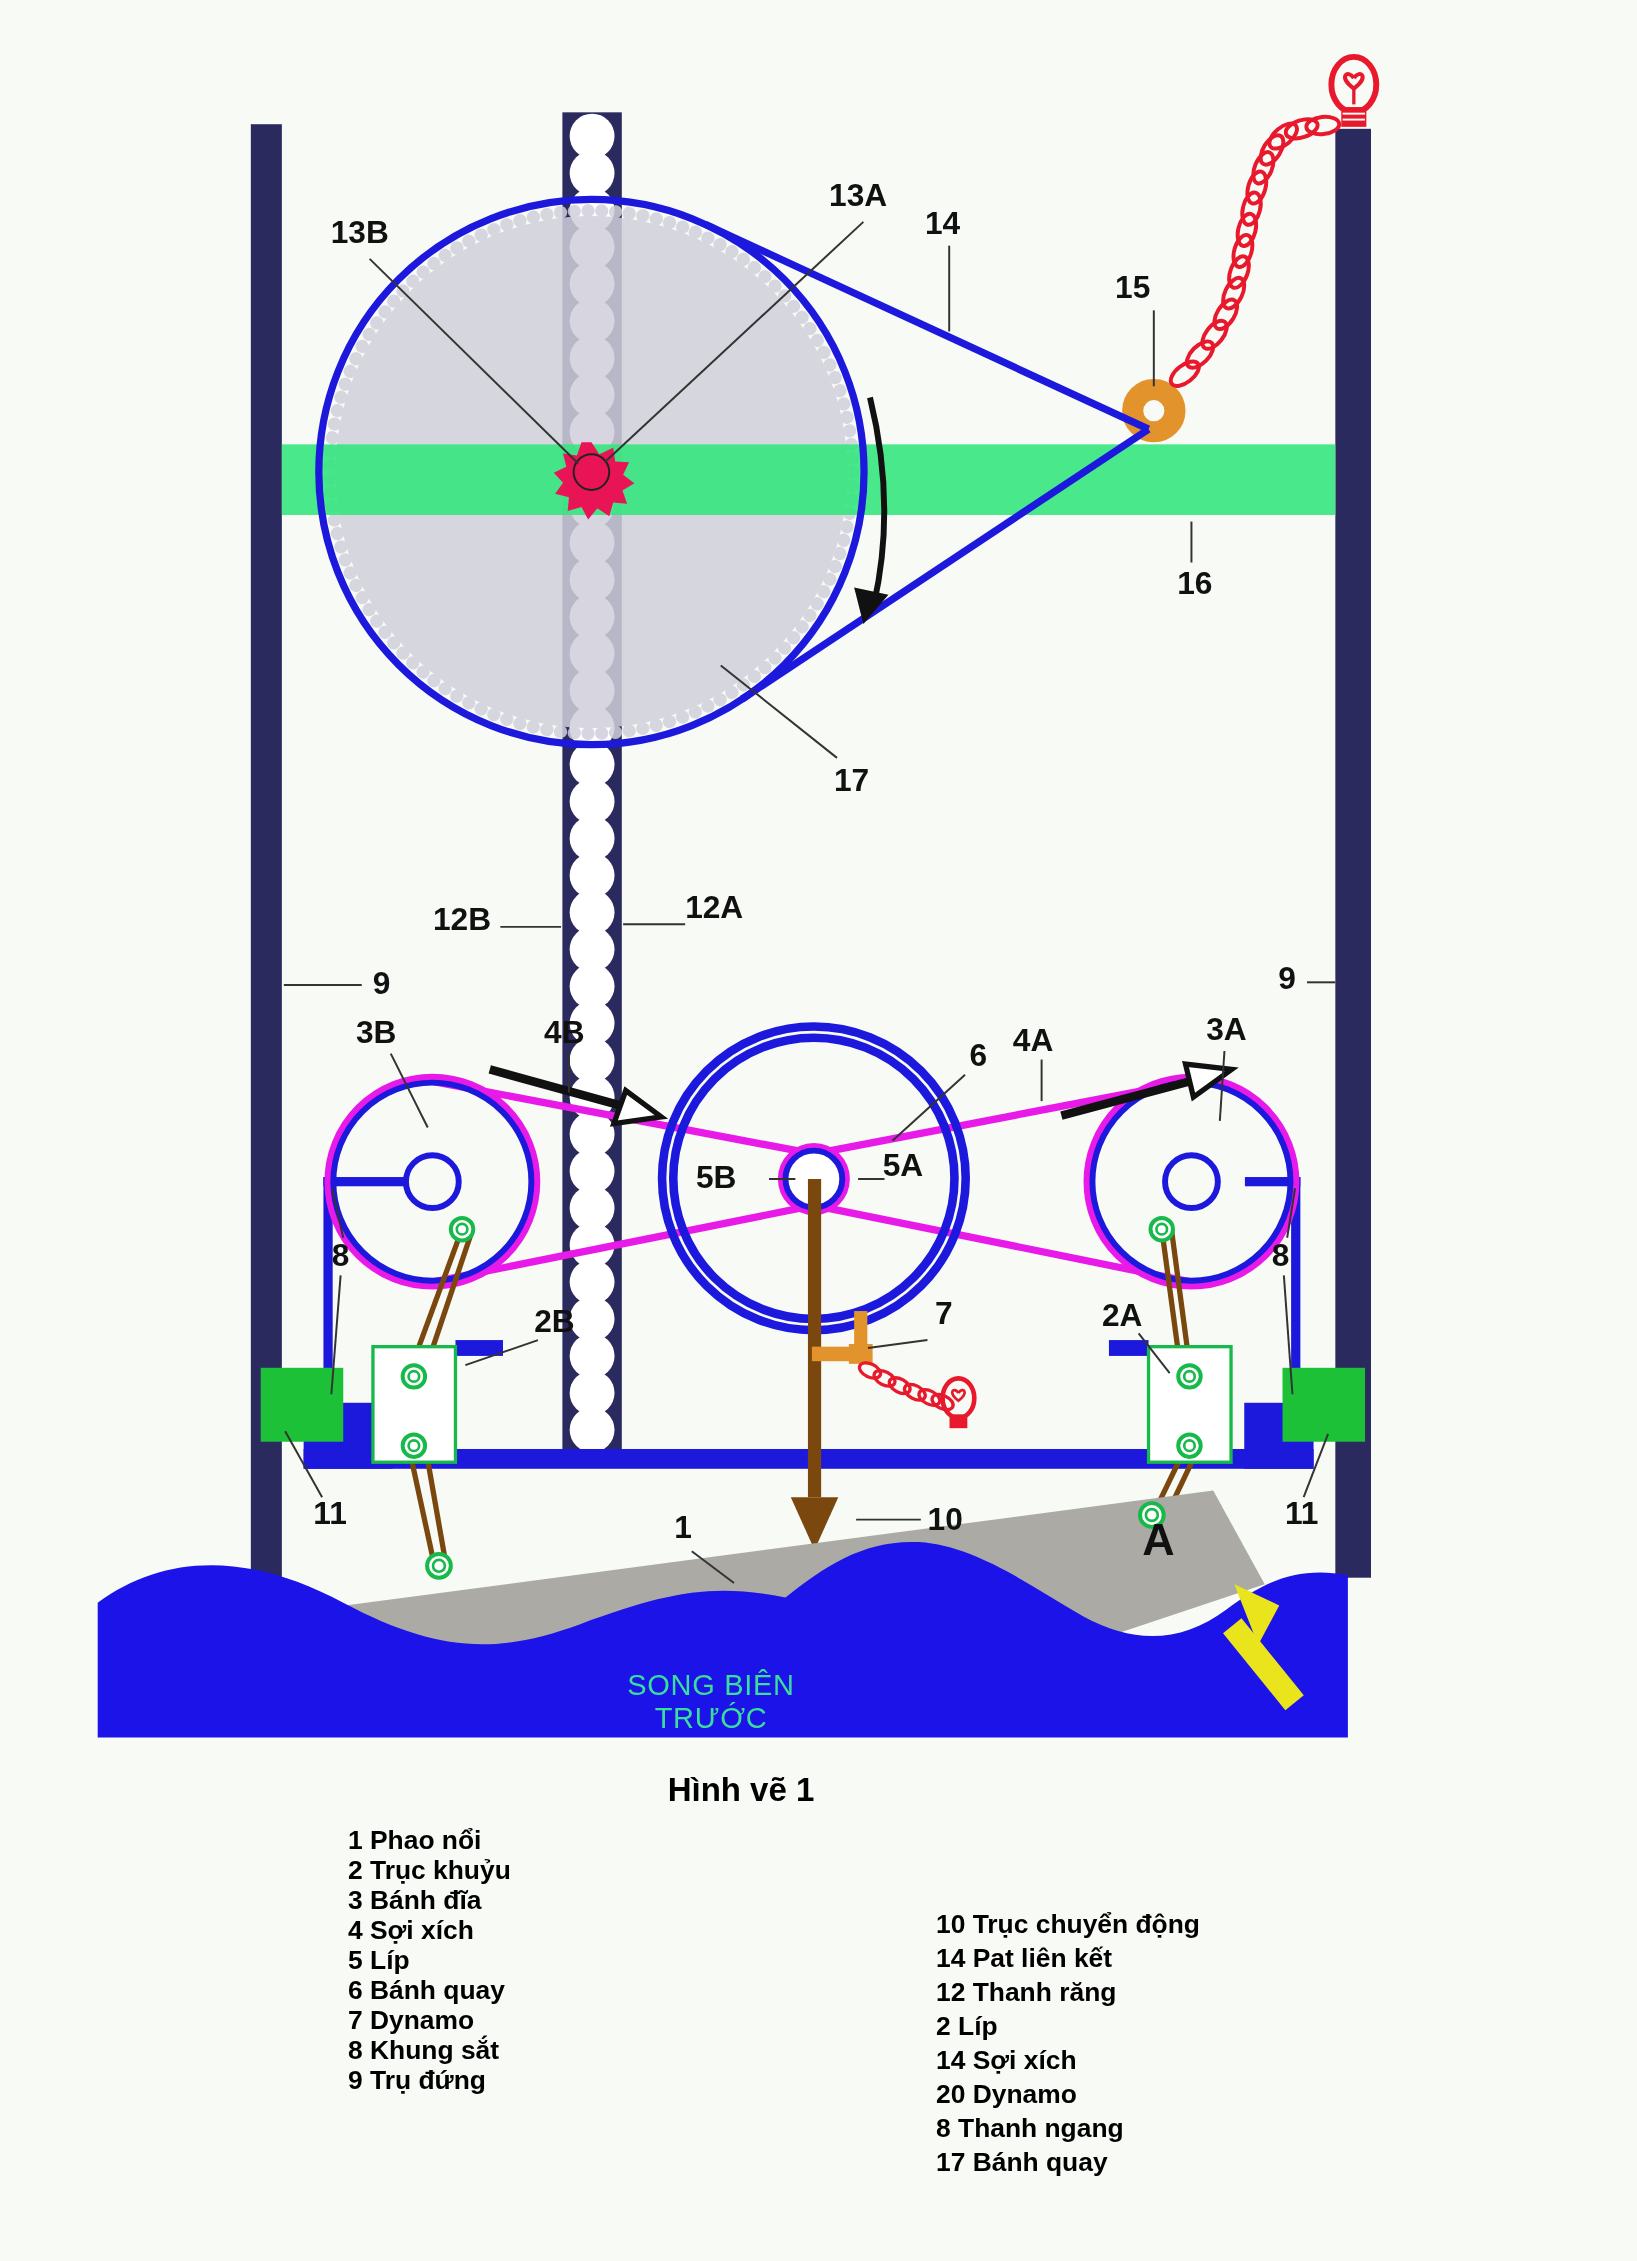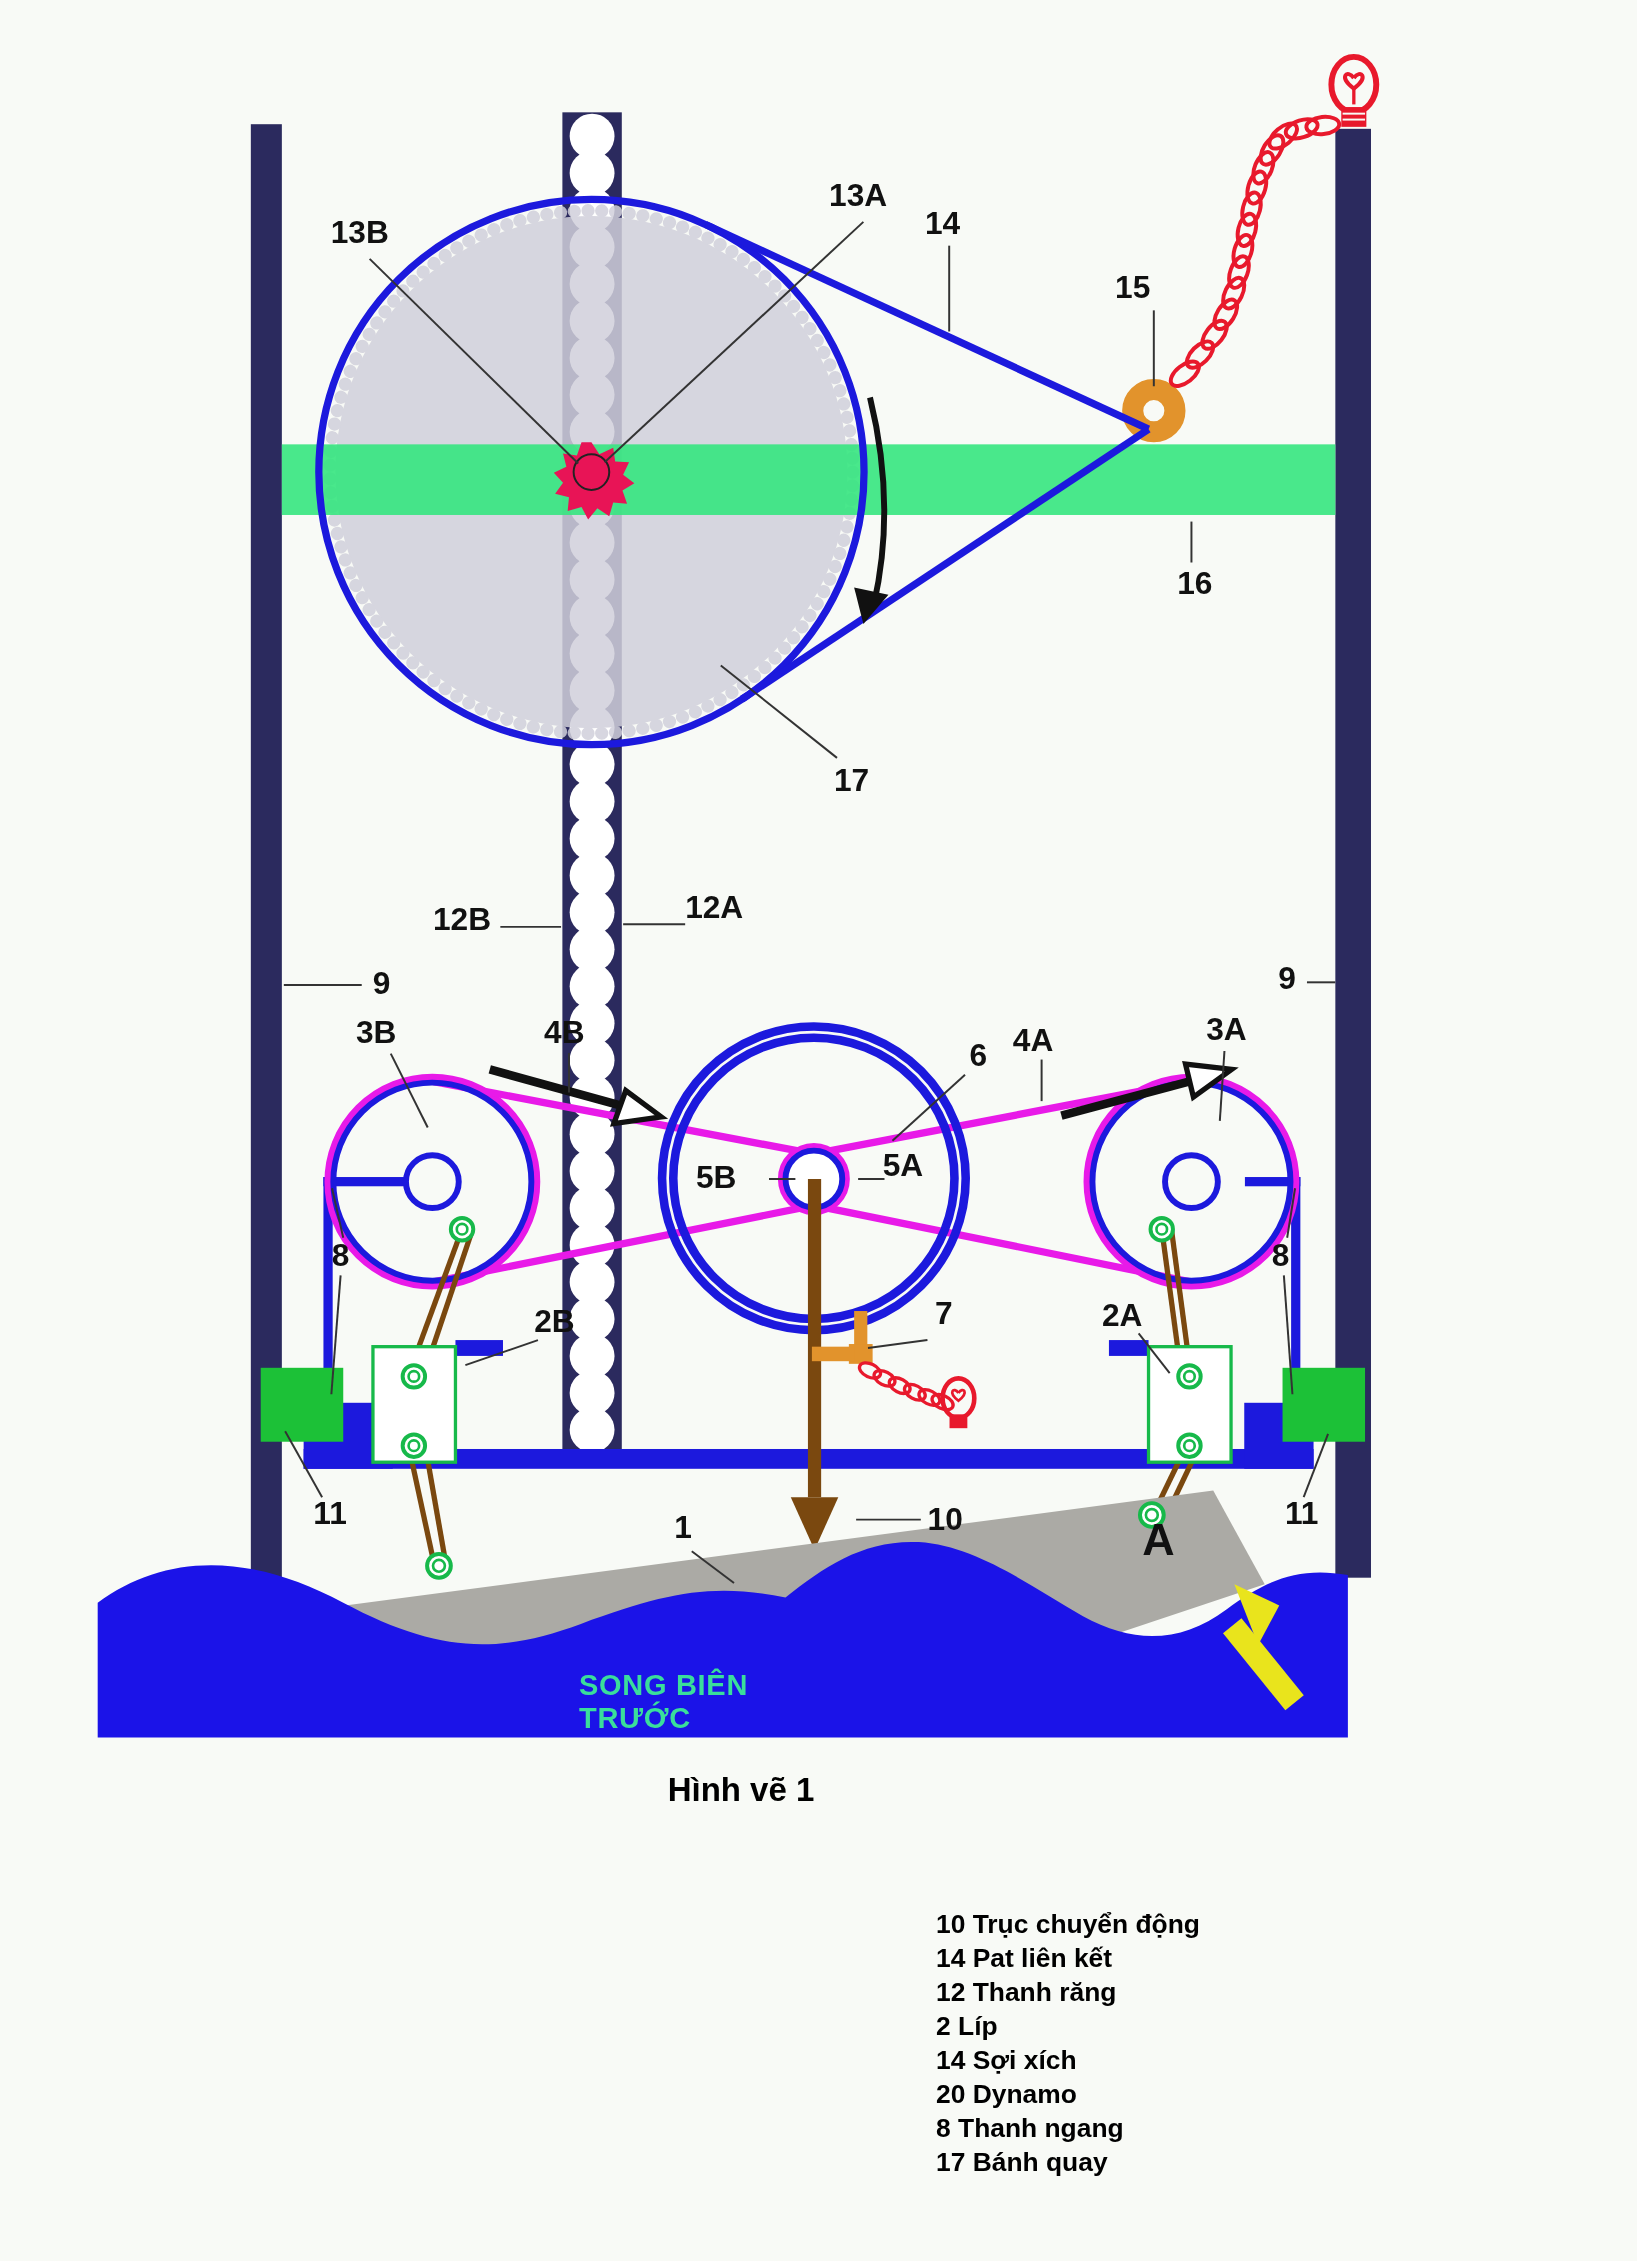--- a/index.html
+++ b/index.html
@@ -4,22 +4,22 @@
 <style>
   html,body{margin:0;padding:0;background:#f8faf6;}
   #page{position:relative;width:1637px;height:2261px;background:#f8faf6;overflow:hidden;
         font-family:"Liberation Sans",sans-serif;}
   svg{position:absolute;left:0;top:0;}
   svg text{font-family:"Liberation Sans",sans-serif;font-weight:bold;fill:#111;}
   .callout{font-size:48px;}
   .legend{position:absolute;color:#000;font-weight:bold;font-size:26.4px;}
   .legend-col-left{left:348px;top:1825px;line-height:30px;}
   .legend-col-right{left:936px;top:1907px;line-height:34px;}
-  .water-text{position:absolute;left:579px;top:1669px;width:264px;
-              font-weight:bold;font-size:29px;color:var(--water_text_green);letter-spacing:0.7px;}
+  .water-text{position:absolute;left:579px;top:1669px;width:264px;text-align:center;
+              font-weight:normal;font-size:29px;color:var(--water_text_green);letter-spacing:0.7px;}
   .caption{position:absolute;left:609px;top:1751px;width:264px;text-align:center;
            font-weight:bold;font-size:33px;color:#000;margin-top:20px;}
 </style>
 </head>
 <body>
 
 <div id="page">
 
 <svg width="1637" height="2261" viewBox="0 0 2480 3425">
 
@@ -299,20 +299,31 @@
     <text class="callout" x="1972" y="2308" text-anchor="middle">11</text>
     <text class="callout" x="1035" y="2330" text-anchor="middle">1</text>
     <text class="callout" x="1432" y="2318" text-anchor="middle">10</text>
   </g>
 </svg>
 
 <div class="water-text">SONG BIÊN TRƯỚC</div>
 
 <div class="caption">Hình vẽ 1</div>
 
+<div class="legend legend-col-left">
+  <div>1 Phao nổi</div>
+  <div>2 Trục khuỷu</div>
+  <div>3 Bánh đĩa</div>
+  <div>4 Sợi xích</div>
+  <div>5 Líp</div>
+  <div>6 Bánh quay</div>
+  <div>7 Dynamo</div>
+  <div>8 Khung sắt</div>
+  <div>9 Trụ đứng</div>
+</div>
 <div class="legend legend-col-right">
   <div>10 Trục chuyển động</div>
   <div>14 Pat liên kết</div>
   <div>12 Thanh răng</div>
   <div>2 Líp</div>
   <div>14 Sợi xích</div>
   <div>20 Dynamo</div>
   <div>8 Thanh ngang</div>
   <div>17 Bánh quay</div>
 </div>

